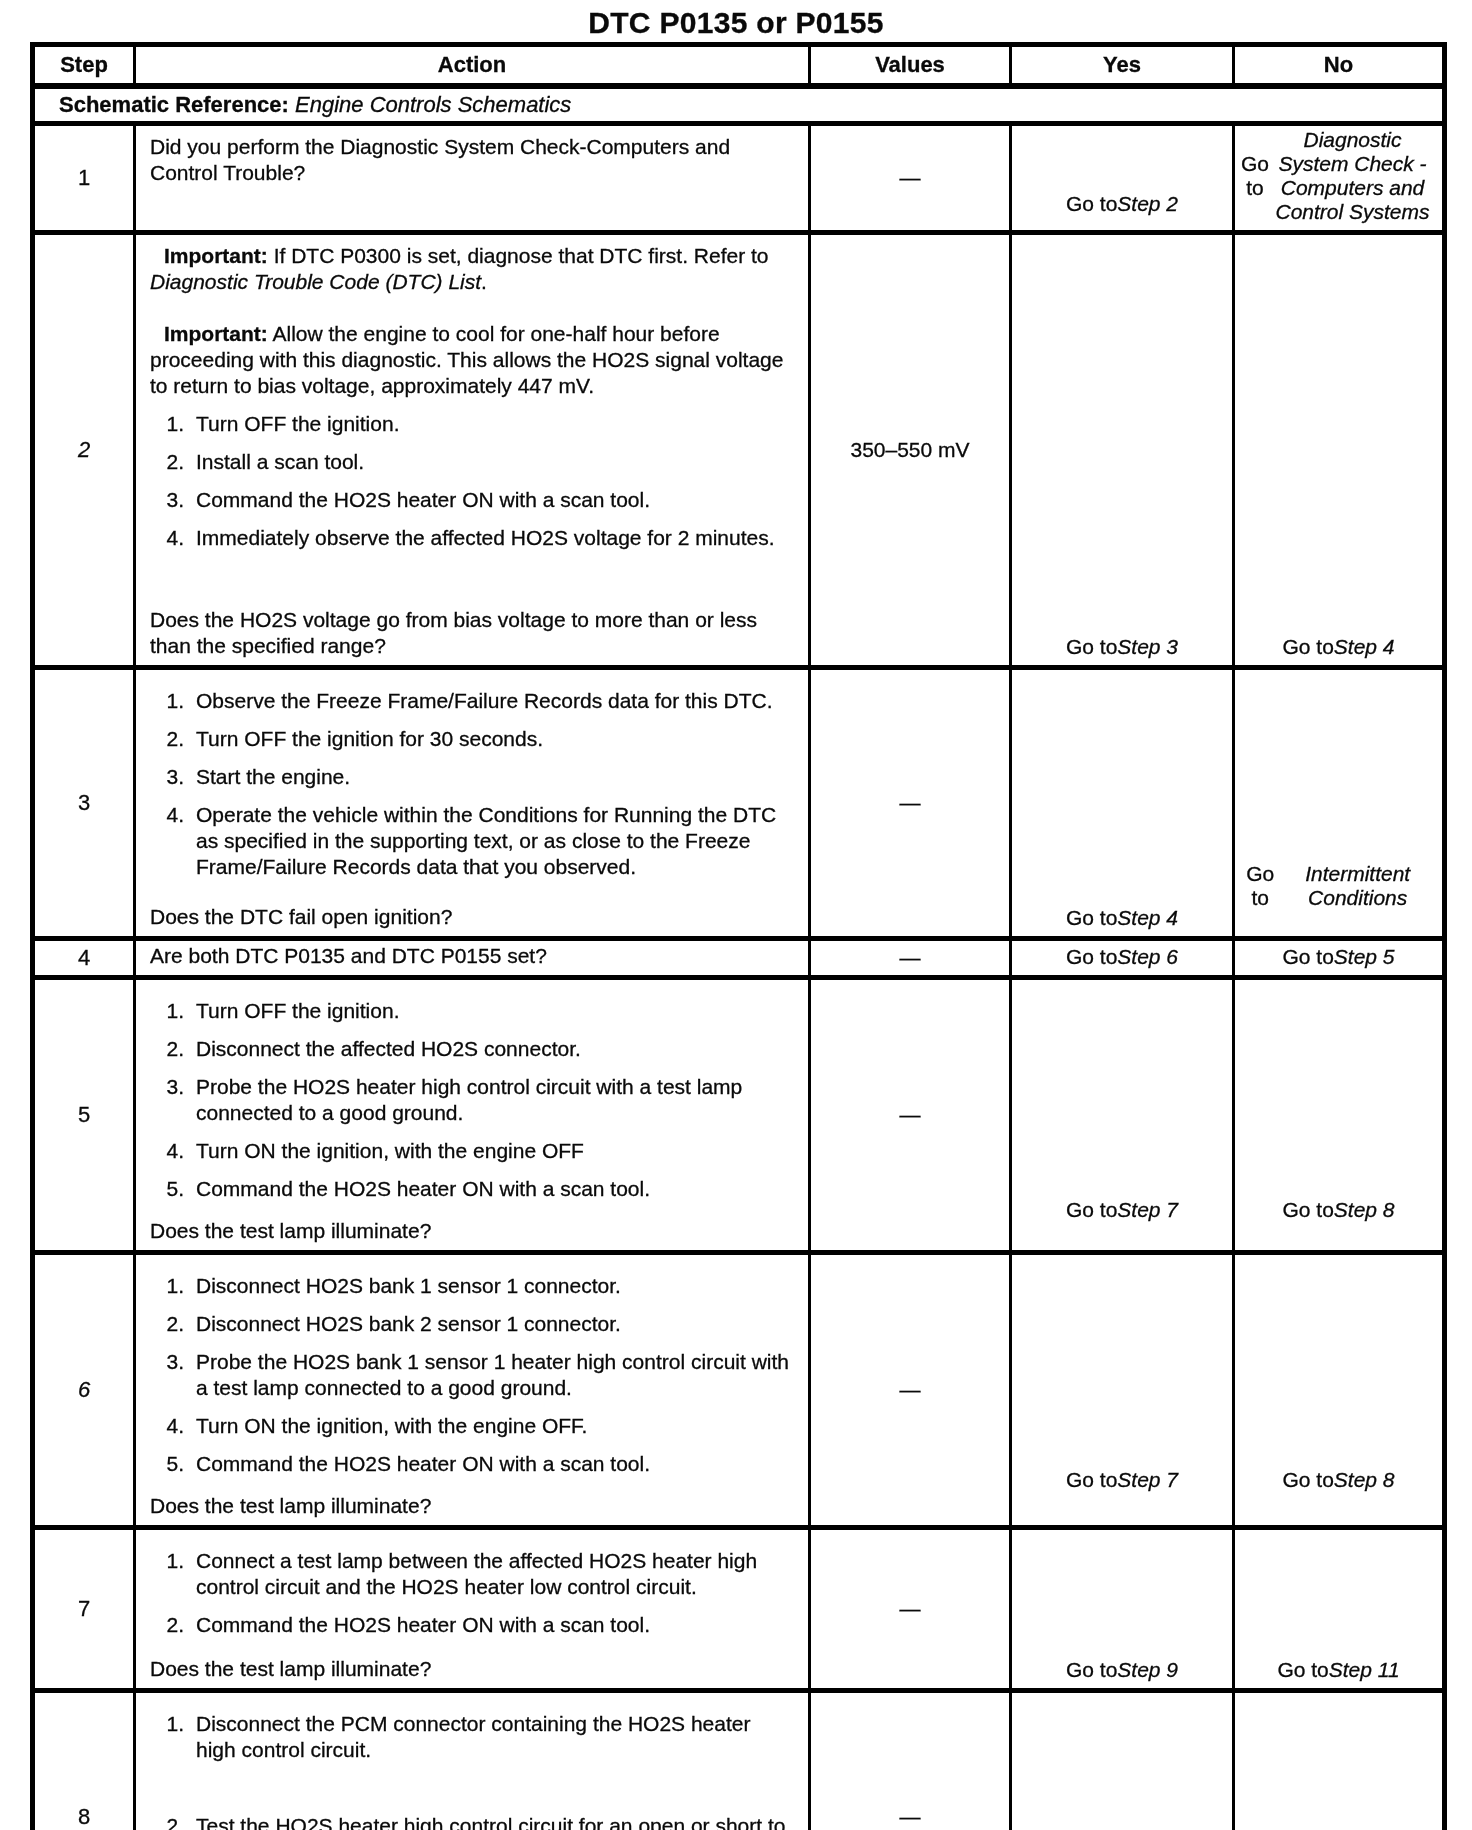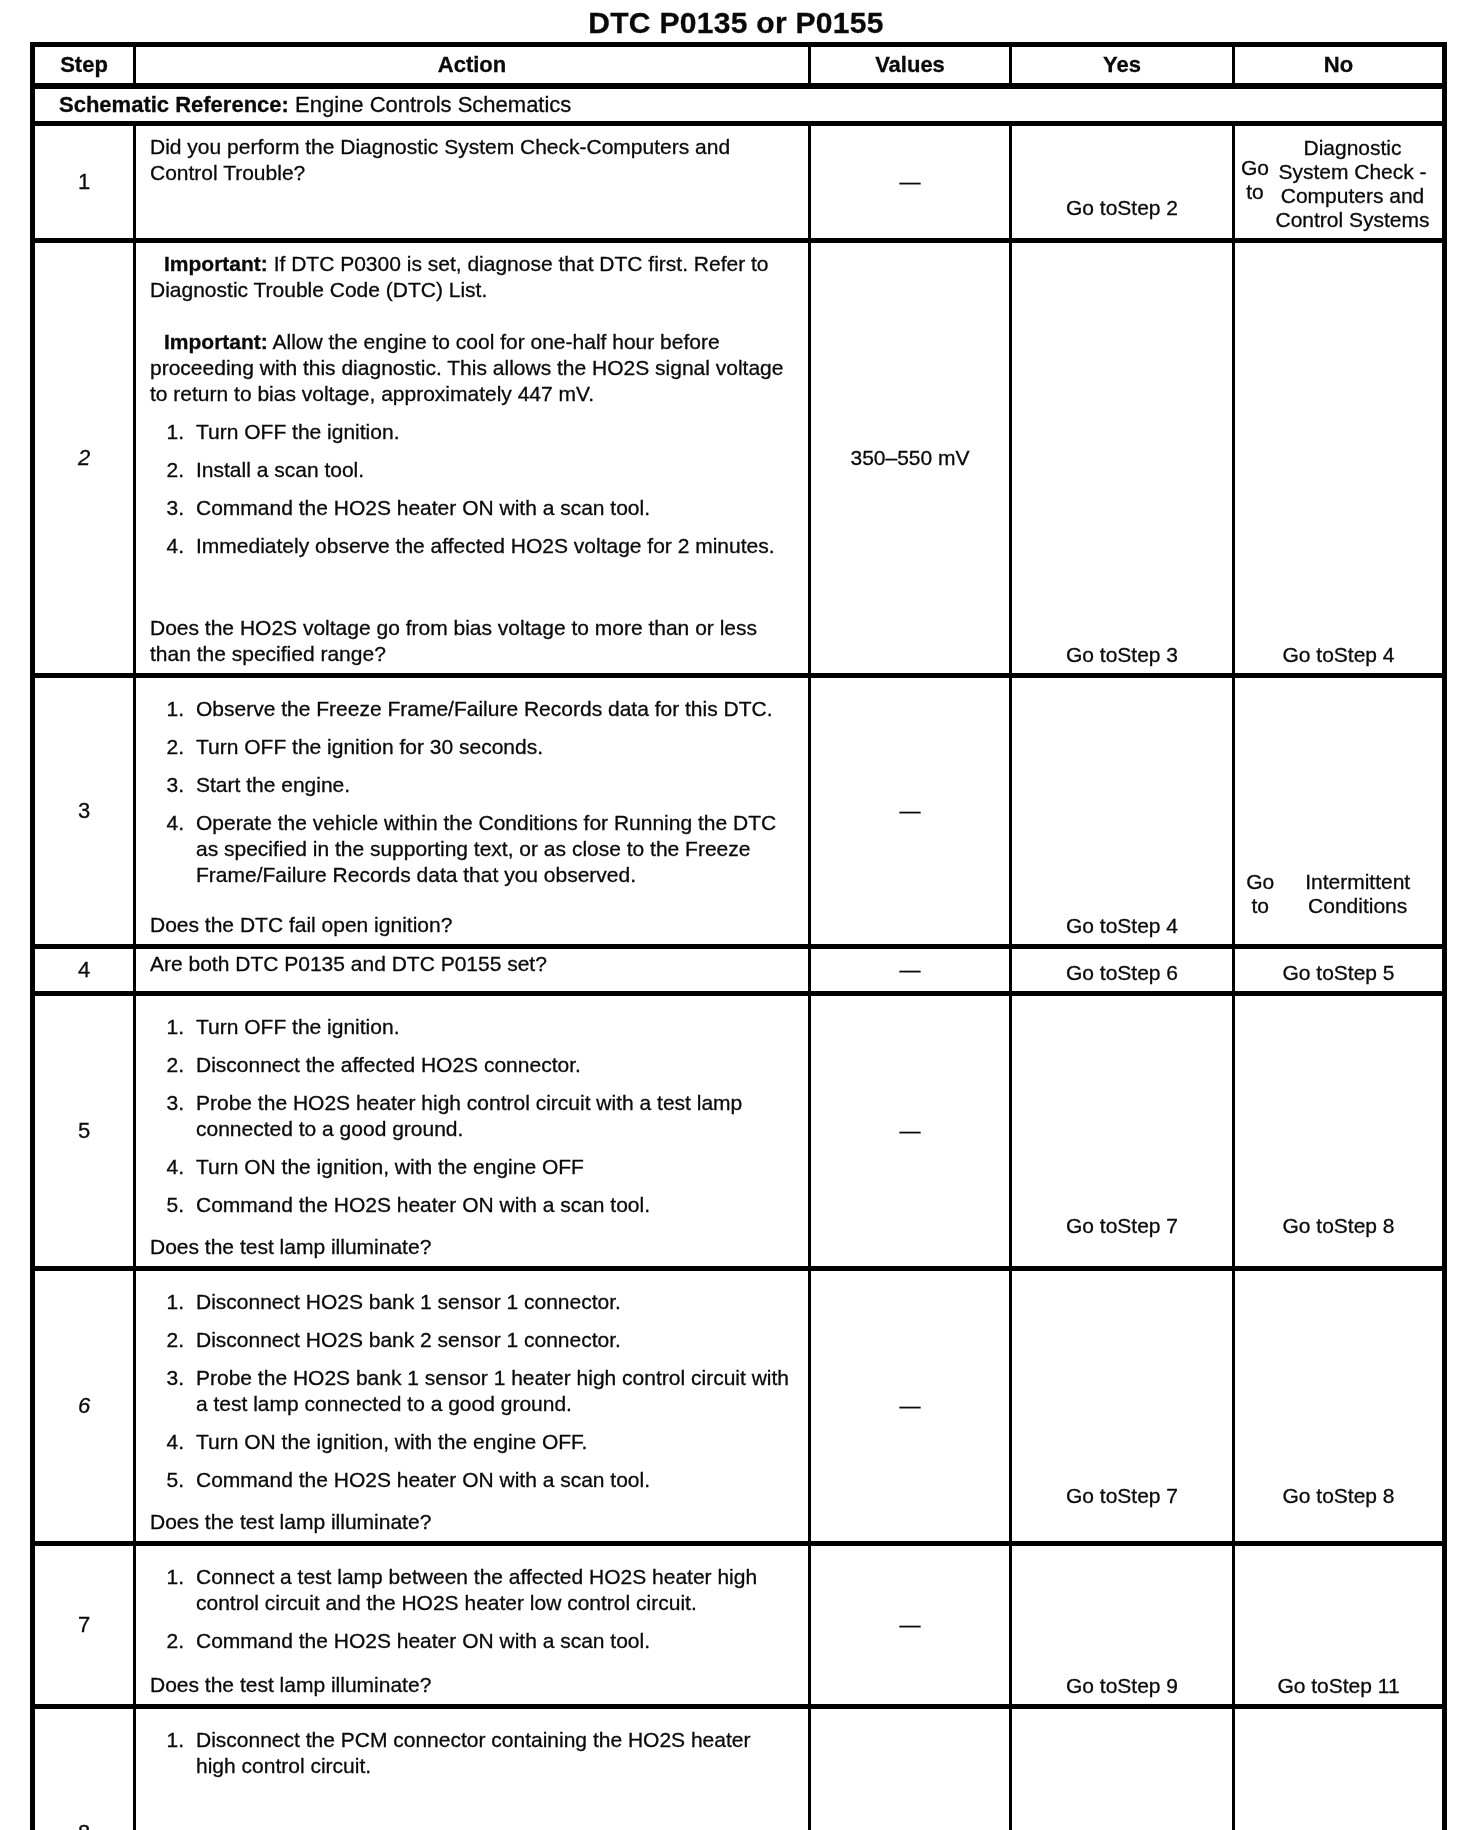--- a/index.html
+++ b/index.html
@@ -47,21 +47,21 @@
   .q{margin-top:auto;padding-top:4px;}
   tr.row-4 .aflex{justify-content:center;padding-top:2px;padding-bottom:2px;}
   .goto{
     display:flex;align-items:flex-end;justify-content:center;
     box-sizing:border-box;padding:4px 6px 6px 6px;
     font-size:21px;line-height:24px;text-align:center;
   }
   tr.row-1 td.no .goto{align-items:center;padding-top:2px;}
   tr.row-3 td.no .goto{padding-bottom:26px;}
   .b{font-weight:bold;margin-left:14px;}
-  .i{margin-top:8px;}
+  .i{font-style:italic;}
   
   tr.row-1 .aflex,tr.row-1 .goto{min-height:88px;}
   tr.row-2 .aflex,tr.row-2 .goto{min-height:430px;}
   tr.row-3 .aflex,tr.row-3 .goto{min-height:266px;}
   tr.row-4 .aflex,tr.row-4 .goto{min-height:30px;}
   tr.row-5 .aflex,tr.row-5 .goto{min-height:226px;}
   tr.row-6 .aflex,tr.row-6 .goto{min-height:215px;}
   tr.row-7 .aflex,tr.row-7 .goto{min-height:158px;}
   tr.row-8 .aflex,tr.row-8 .goto{min-height:248px;}
 </style>

